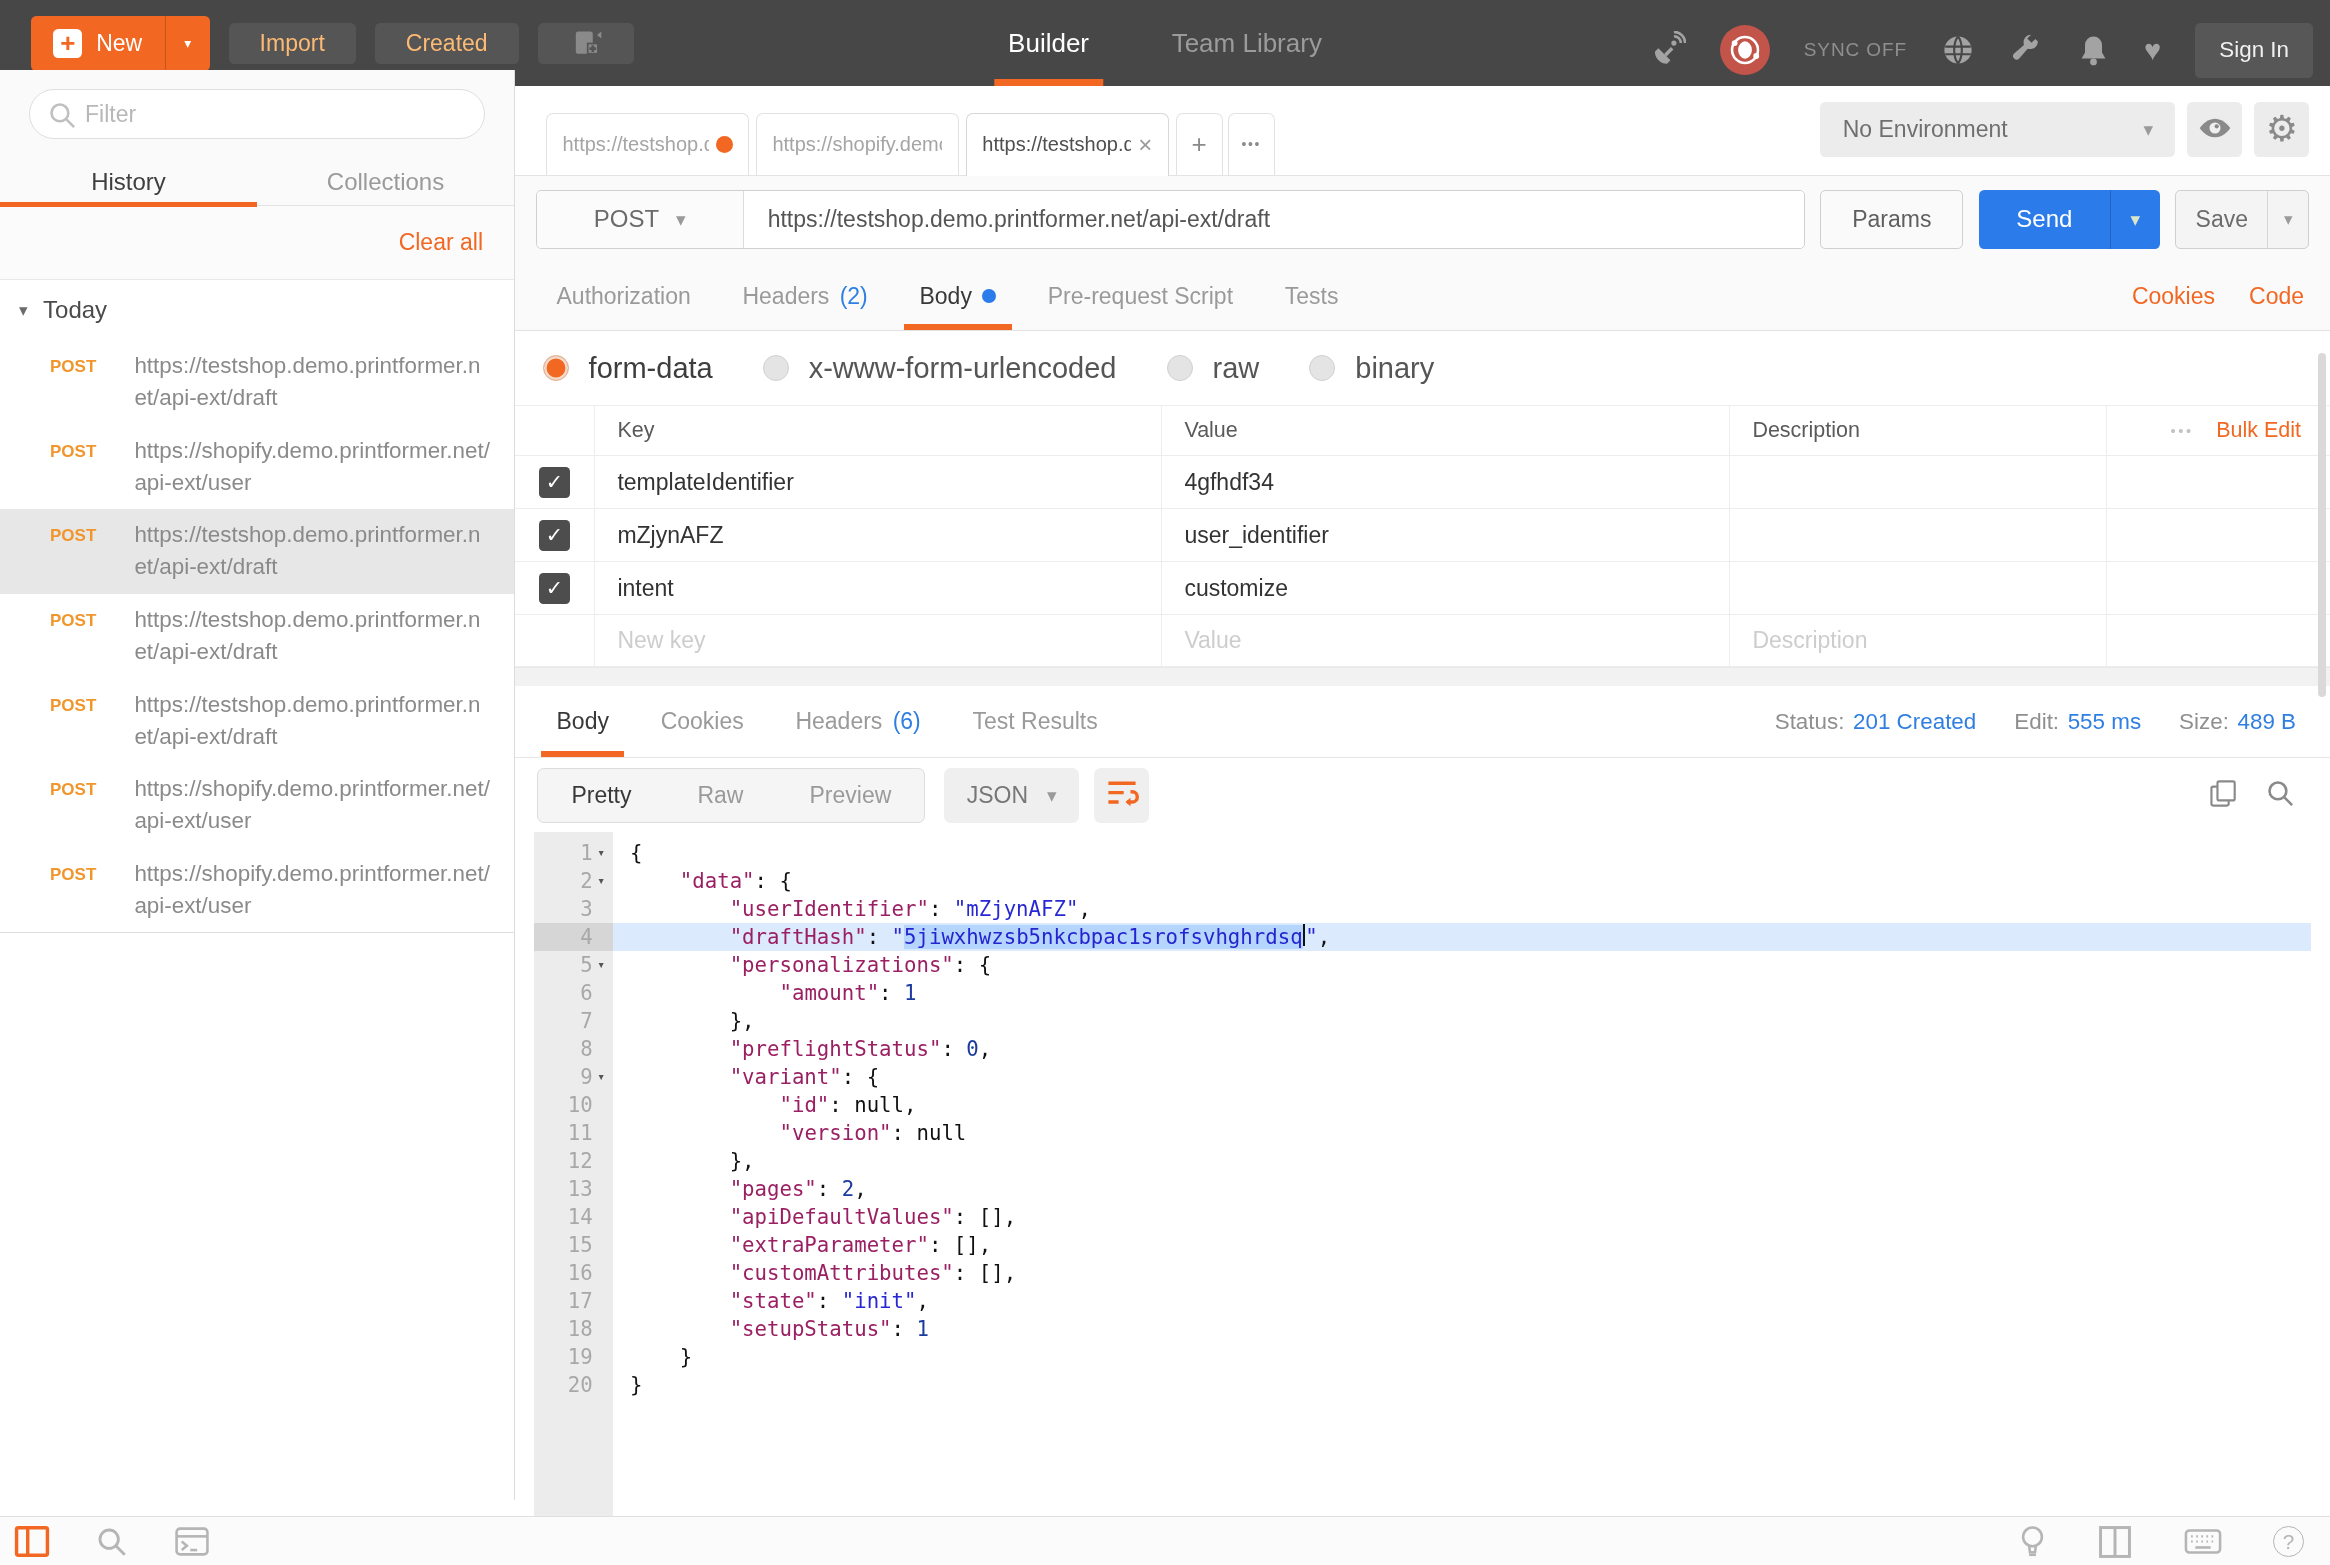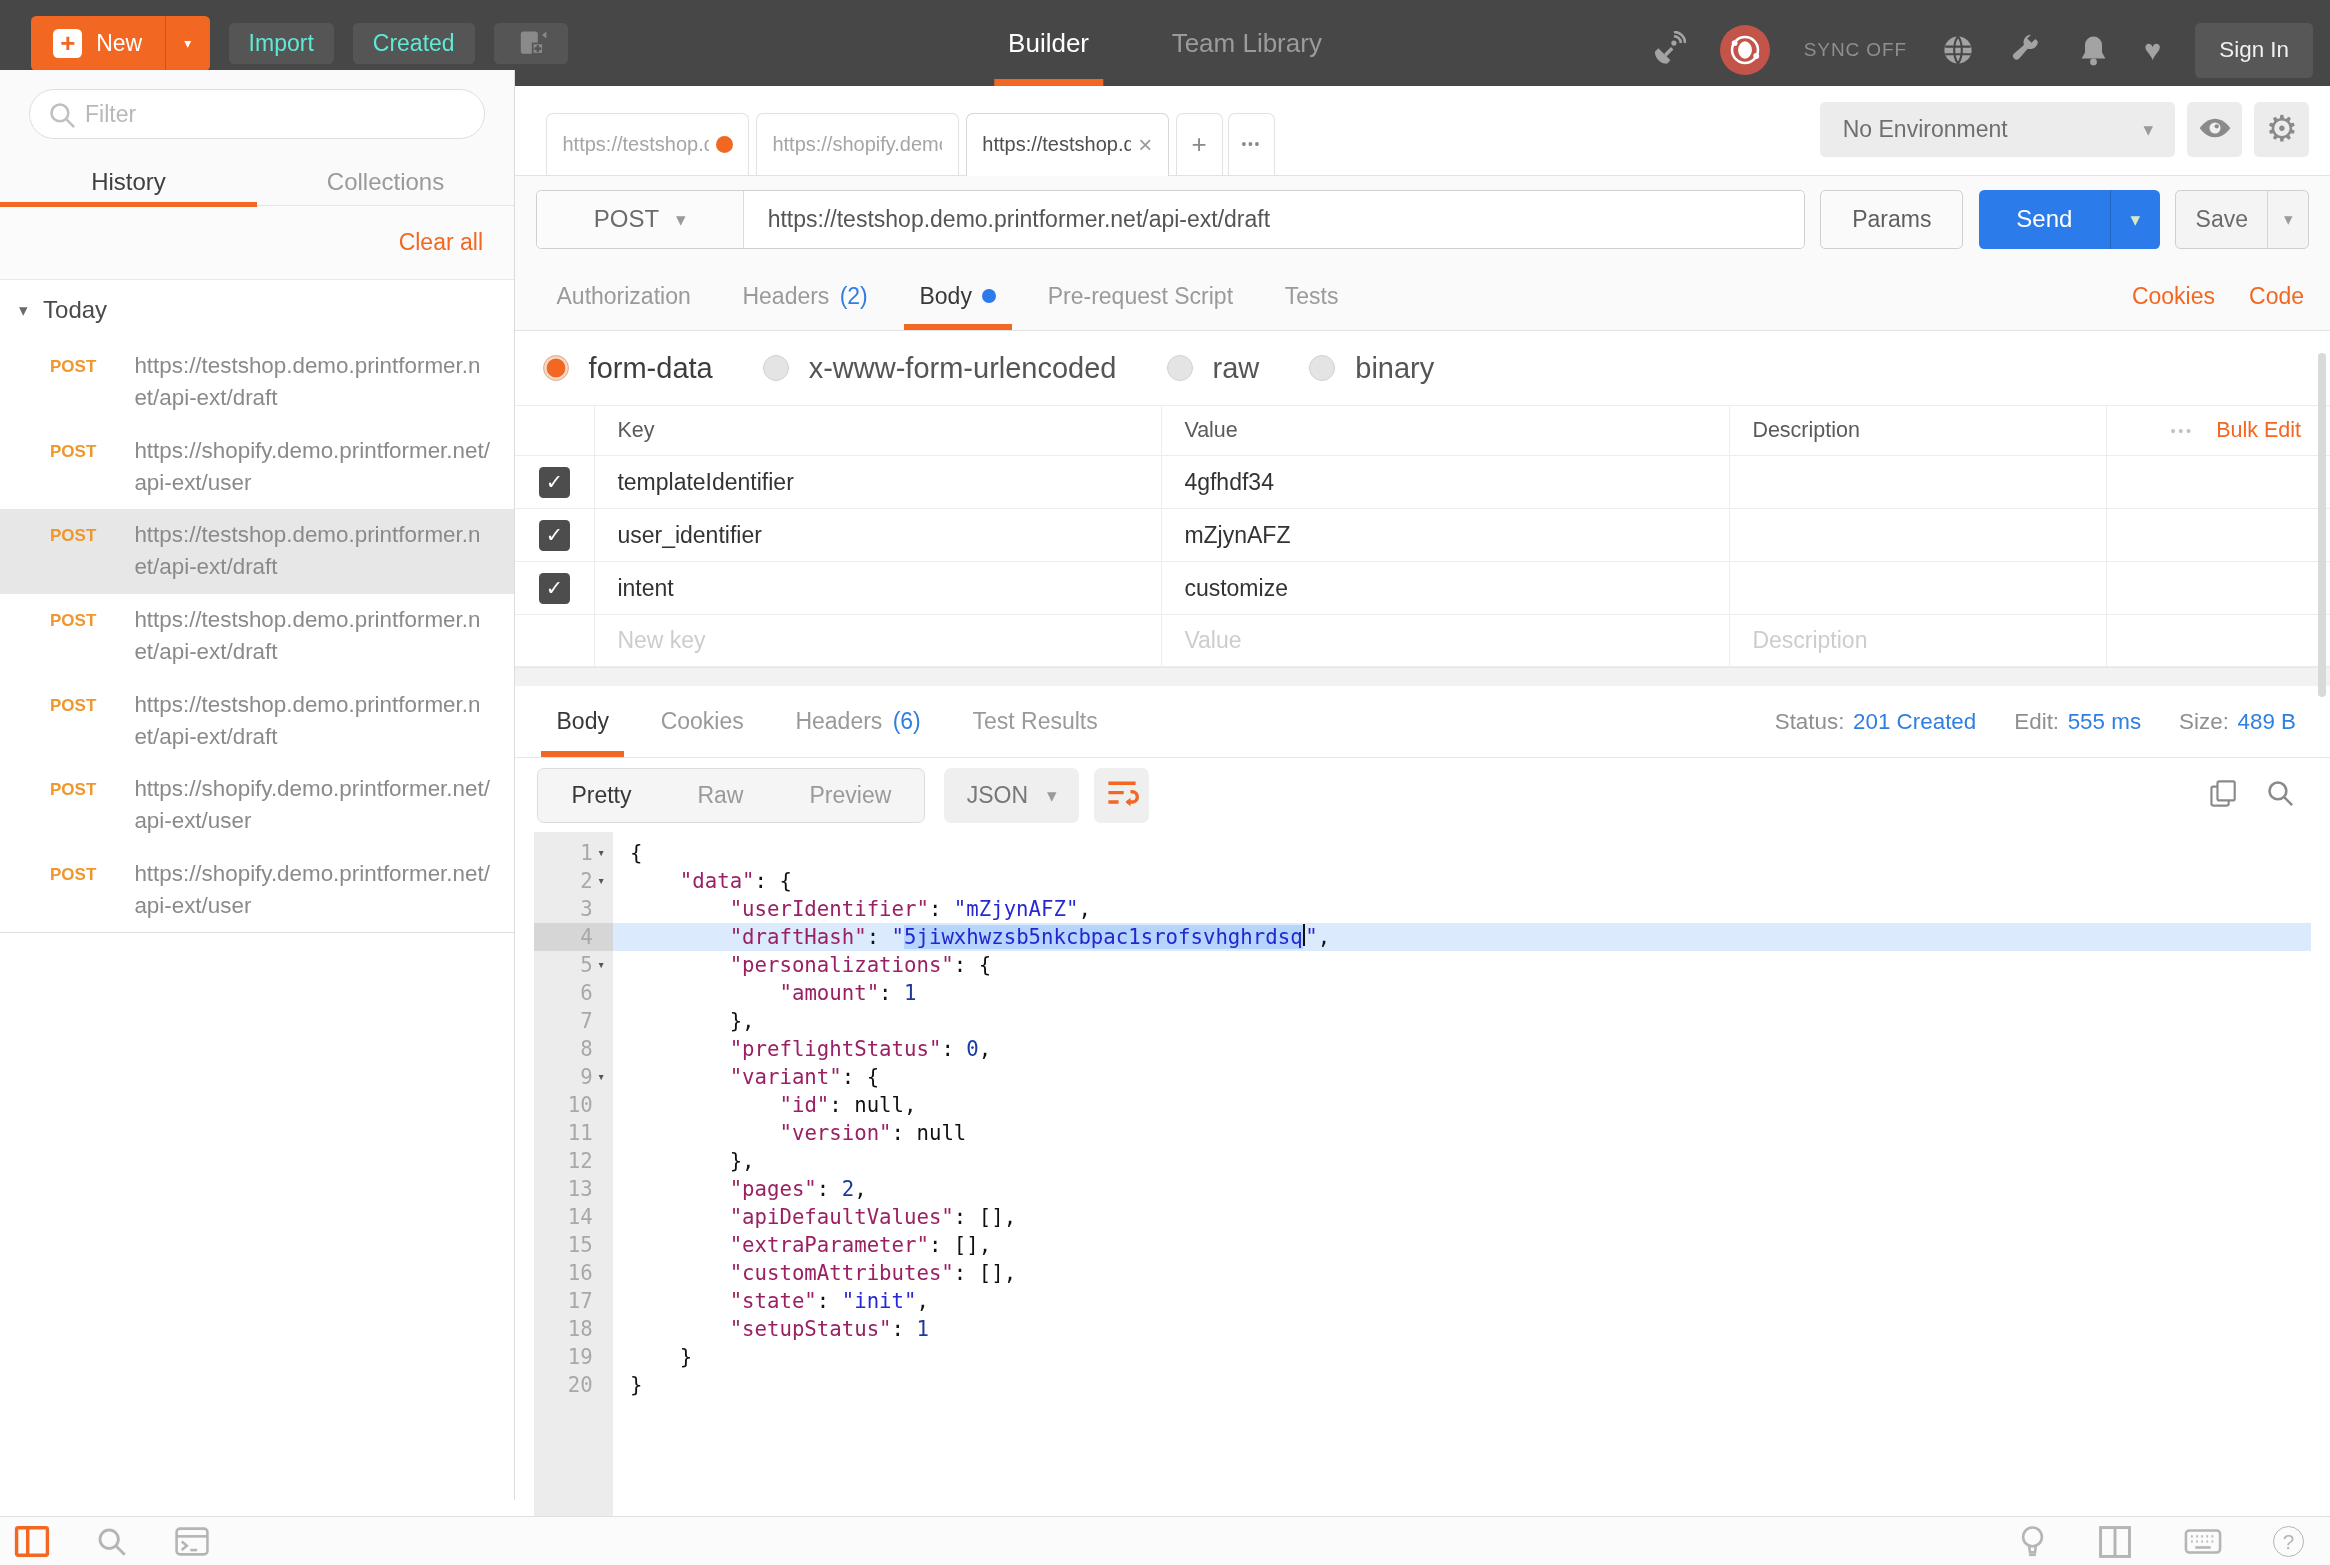--- a/index.html
+++ b/index.html
@@ -6,21 +6,21 @@
   body { font-family: "Liberation Sans", sans-serif; background: #fff; }
   .app { position: relative; width: 2330px; height: 1566px; overflow: hidden; background: #fff; }
 
   
   .hdr { position: absolute; left: 0; top: 0; width: 2330px; height: 86px; background: #474747; display: flex; align-items: center; }
   .hdr-left { display: flex; align-items: center; gap: 19px; margin-left: 31px; }
   .btn-new-group { display: flex; height: 55px; border-radius: 5.2px; overflow: hidden; }
   .btn-new { background: #f26722; color: #fff; display: flex; align-items: center; gap: 13.8px; padding: 0 22.4px; font-size: 23px; }
   .plus-box { width: 29px; height: 29px; background: #fff; color: #f26722; border-radius: 5.2px; font-size: 26px; font-weight: bold; display: flex; align-items: center; justify-content: center; line-height: 1; }
   .btn-new-caret { background: #f26722; border-left: 0.9px solid rgba(0,0,0,.18); width: 45px; display: flex; align-items: center; justify-content: center; color: #fff; }
-  .hdr-btn { height: 41px; background: #555555; color: #5eead4; border-radius: 5.2px; display: flex; align-items: center; justify-content: center; padding: 0 20px; font-size: 23px; }
+  .hdr-btn { height: 41px; background: #555555; color: #fdba74; border-radius: 5.2px; display: flex; align-items: center; justify-content: center; padding: 0 31px; font-size: 23px; }
   .hdr-center { position: absolute; left: 50%; transform: translateX(-50%); top: 0; height: 86px; display: flex; align-items: center; gap: 55px; }
   .hdr-tab { position: relative; height: 86px; display: flex; align-items: center; padding: 0 13.8px; font-size: 26px; color: #9b9b9b; }
   .hdr-tab.active { color: #ffffff; }
   .hdr-tab.active::after { content: ""; position: absolute; left: 0; right: 0; bottom: 0; height: 6.9px; background: #f26722; }
   .hdr-right { position: absolute; right: 17px; top: 0; height: 100px; display: flex; align-items: center; gap: 34px; }
   .hdr-ico { color: #a3a3a3; display: flex; align-items: center; justify-content: center; }
   .sync-circle { width: 50px; height: 50px; border-radius: 50%; background: #c2544a; display: flex; align-items: center; justify-content: center; }
   .sync-label { color: #8f8f8f; font-size: 19px; letter-spacing: 0.9px; }
   .btn-signin { height: 55px; background: #575757; border-radius: 5.2px; color: #f0f0f0; font-size: 22.4px; display: flex; align-items: center; padding: 0 24px; }
   .glyph-ico { font-size: 29px; line-height: 1; }
@@ -405,22 +405,22 @@
             </div>
             <div class="kv-cell">templateIdentifier</div>
             <div class="kv-cell">4gfhdf34</div>
             <div class="kv-cell"></div>
             <div class="kv-cell act-cell"></div>
           </div>
           <div class="kv-grid-row kv-data">
             <div class="kv-cell">
               <span class="checkbox">✓</span>
             </div>
+            <div class="kv-cell">mZjynAFZ</div>
             <div class="kv-cell">user_identifier</div>
-            <div class="kv-cell">mZjynAFZ</div>
             <div class="kv-cell"></div>
             <div class="kv-cell act-cell"></div>
           </div>
           <div class="kv-grid-row kv-data">
             <div class="kv-cell">
               <span class="checkbox">✓</span>
             </div>
             <div class="kv-cell">intent</div>
             <div class="kv-cell">customize</div>
             <div class="kv-cell"></div>

